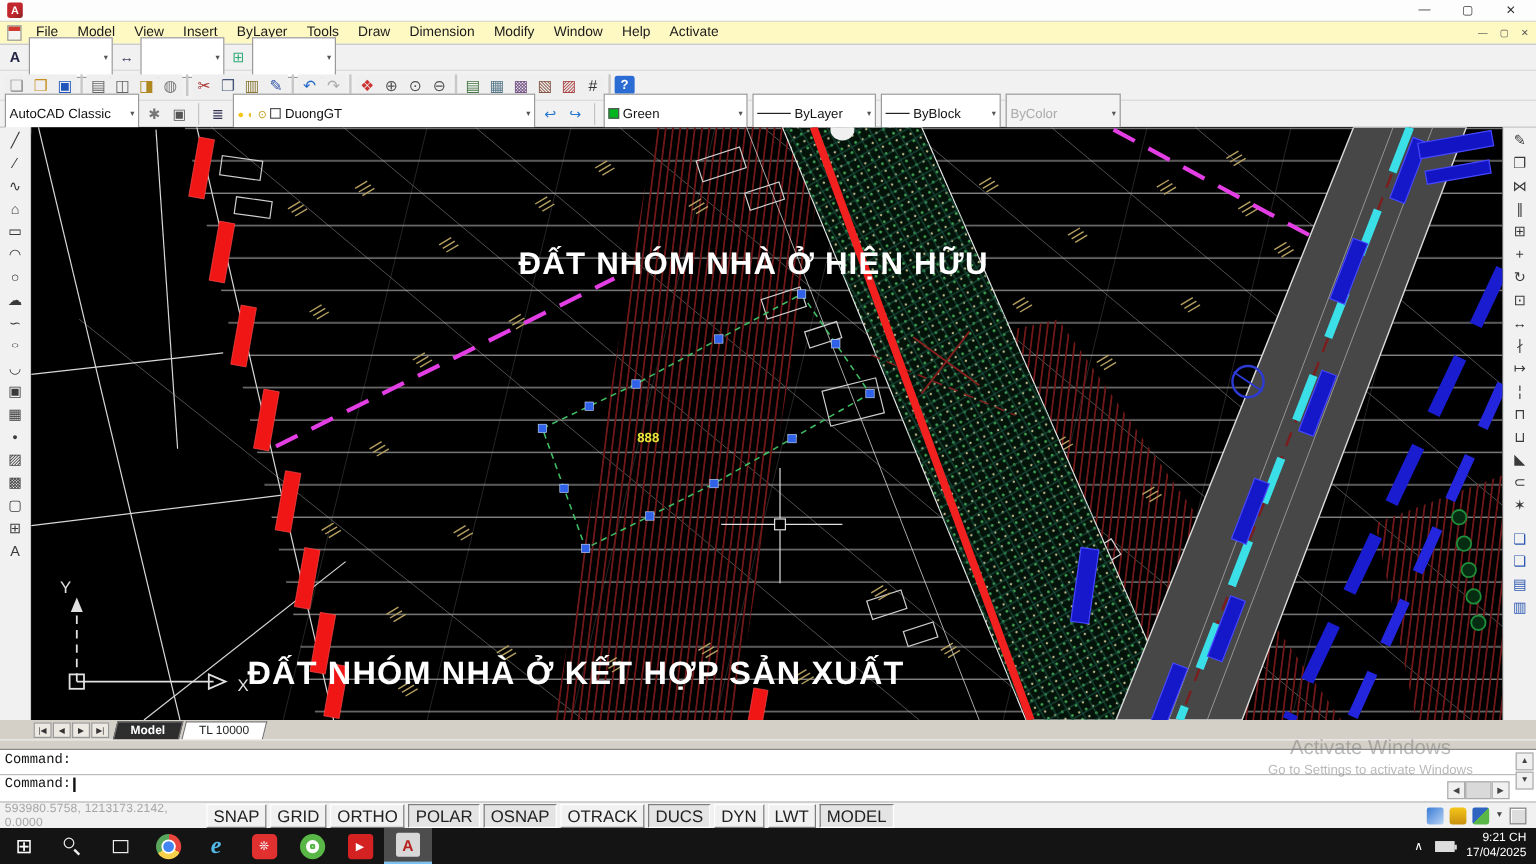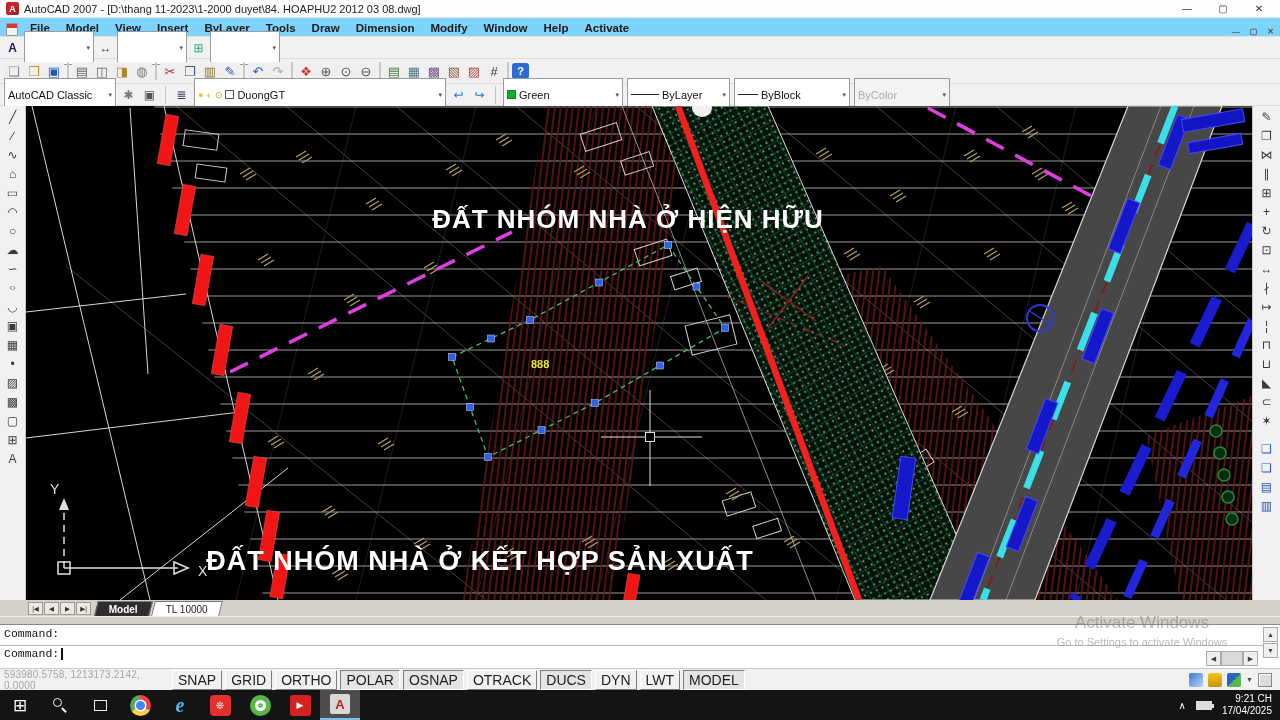--- a/index.html
+++ b/index.html
@@ -8,21 +8,21 @@
   .app { position:absolute; inset:0; width:1280px; height:720px; }
 
   
   .titlebar { height:18px; background:#fdfdfd; display:flex; align-items:center; padding:0 6px; border-bottom:1px solid #e8e8e8; }
   .acad-logo { width:13px; height:13px; background:linear-gradient(135deg,#c1272d 55%,#8e1f24); color:#fff; font-size:9px; font-weight:bold; display:flex; align-items:center; justify-content:center; border-radius:2px; margin-right:5px; }
   .title-text { font-size:11px; color:#222; white-space:nowrap; }
   .win-controls { margin-left:auto; display:flex; gap:22px; padding-right:8px; }
   .win-btn { font-size:10px; color:#333; width:14px; text-align:center; cursor:default; }
 
   
-  .menubar { height:19px; background:#7dd3fc; display:flex; align-items:flex-end; padding-left:4px; border-bottom:1px solid #e0e0e0;font-weight:bold; }
+  .menubar { height:19px; background:#fef9c3; display:flex; align-items:center; padding-left:4px; border-bottom:1px solid #e0e0e0; }
   .file-ico { width:12px; height:13px; background:linear-gradient(180deg,#d23b2f 35%,#f3f3f3 35%); border:1px solid #999; margin:0 4px 0 2px; }
   .menu-item { font-size:11.5px; color:#1a1a1a; padding:2px 8px; }
   .mdi-controls { margin-left:auto; display:flex; gap:10px; padding-right:6px; }
   .mdi-btn { font-size:8px; color:#555; }
 
   
   .trow { background:#f1f1f1; display:flex; align-items:center; border-bottom:1px solid #dcdcdc; }
   .row-styles { height:22px; padding-left:4px; gap:3px; }
   .row-standard { height:25px; padding-left:4px; }
   .row-props { height:22px; padding-left:4px; gap:4px; }
@@ -110,21 +110,20 @@
   .watermark .l1 { font-size:17px; }
   .watermark .l2 { font-size:11px; margin-top:3px; }
 </style>
 </head>
 <body>
 
 <div class="app">
 
   <div class="titlebar">
     <div class="acad-logo">A</div>
-    <div class="title-text">AutoCAD 2007 - [D:\thang 11-2023\1-2000 duyet\84. HOAPHU2 2012 03 08.dwg]</div>
     <div class="win-controls">
       <div class="win-btn">—</div>
       <div class="win-btn">▢</div>
       <div class="win-btn">✕</div>
     </div>
   </div>
 
   <div class="menubar">
     <div class="file-ico"></div>
     <div style="display:flex">
@@ -224,21 +223,21 @@
     <div class="combo" style="width:120px">
       <span class="swatch" style="background:#00b51e;"></span>
       <span>Green</span>
       <span class="arrow">▾</span>
     </div>
     <div class="combo" style="width:103px">
       <span class="lt-sample"></span>
       <span>ByLayer</span>
       <span class="arrow">▾</span>
     </div>
-    <div class="combo" style="width:116px">
+    <div class="combo" style="width:100px">
       <span class="lt-sample" style="width:20px"></span>
       <span>ByBlock</span>
       <span class="arrow">▾</span>
     </div>
     <div class="combo disabled" style="width:96px">
       <span>ByColor</span>
       <span class="arrow">▾</span>
     </div>
   </div>
 

